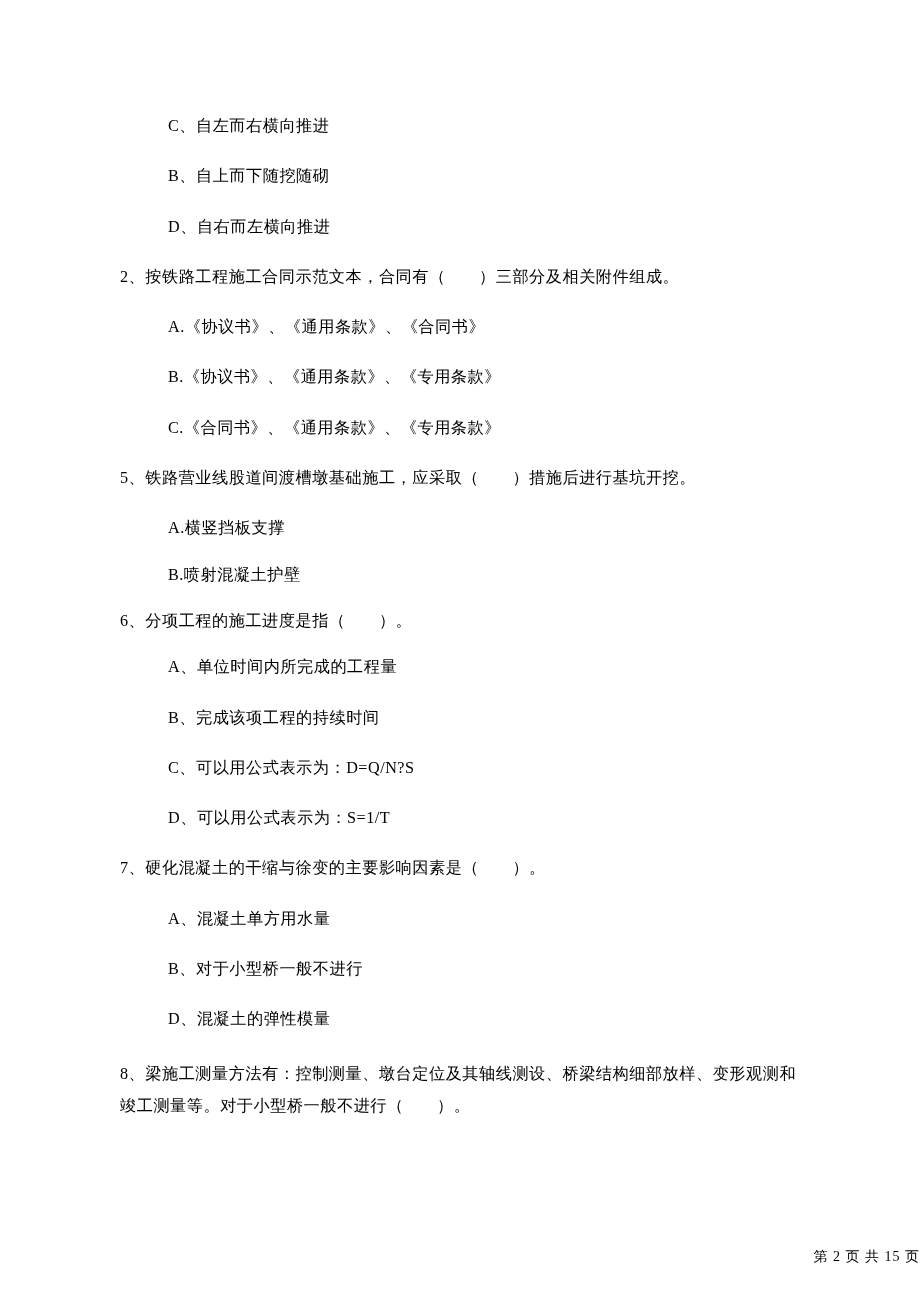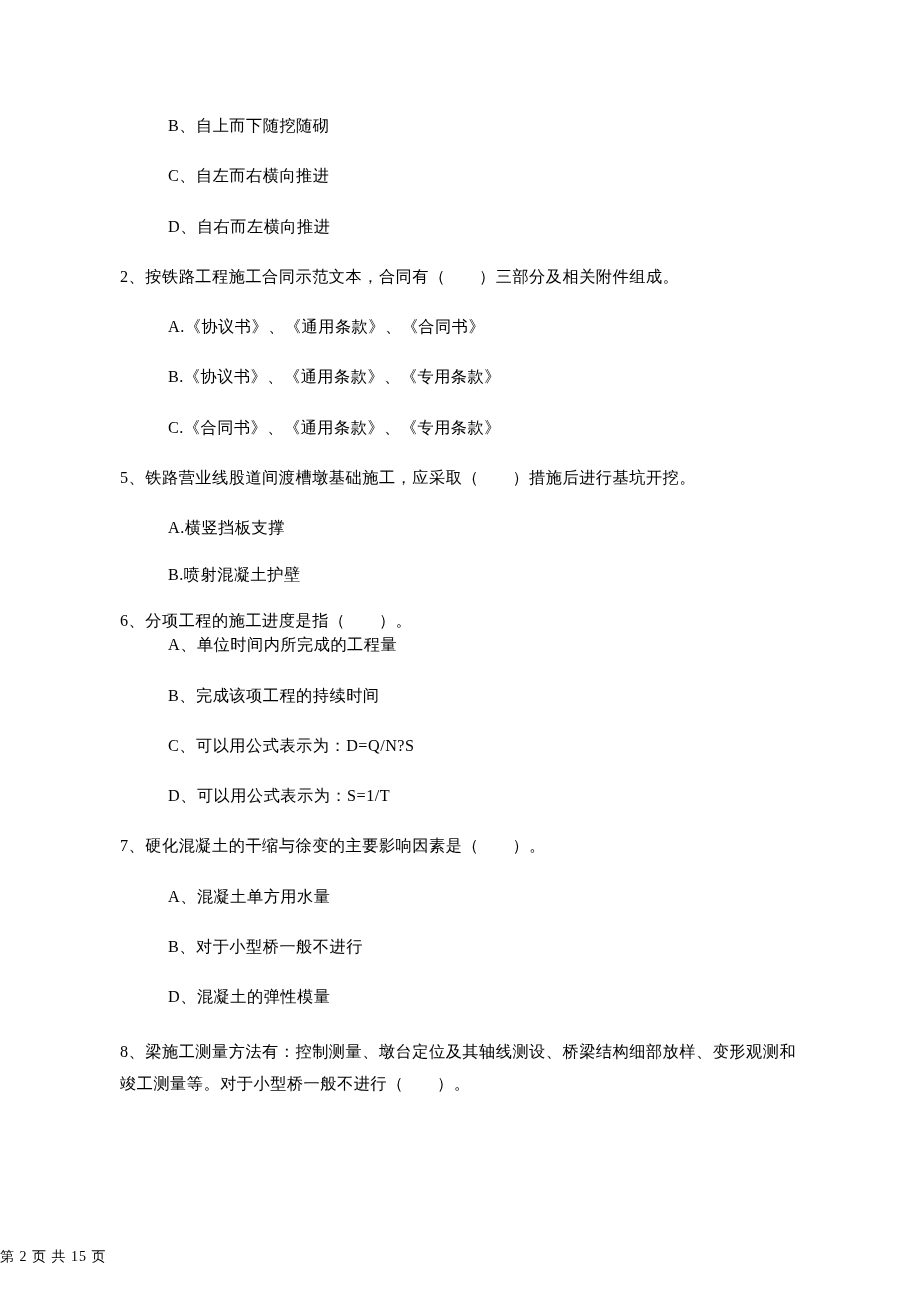--- a/index.html
+++ b/index.html
@@ -19,46 +19,47 @@
     .option {
       margin-left: 48px;
       margin-bottom: 26px;
       letter-spacing: 0.5px;
     }
     .question {
       margin-bottom: 26px;
       letter-spacing: 0.5px;
     }
     .question-tight {
+      margin-bottom: 22px;
       letter-spacing: 0.5px;
     }
     .option-tight {
       margin-left: 48px;
       margin-bottom: 22px;
       letter-spacing: 0.5px;
     }
     .multiline {
       line-height: 2.0;
     }
     .footer {
       position: absolute;
       bottom: 36px;
       width: 100%;
-      text-align: left;
+      text-align: right;
       font-size: 14px;
       letter-spacing: 1px;
     }
   </style>
 </head>
 <body>
 
 <div class="content">
 
+  <div class="option">C、自左而右横向推进</div>
   <div class="option">B、自上而下随挖随砌</div>
-  <div class="option">C、自左而右横向推进</div>
   <div class="option">D、自右而左横向推进</div>
 
   <div class="question">2、按铁路工程施工合同示范文本，合同有（　　）三部分及相关附件组成。</div>
   <div class="option">A.《协议书》、《通用条款》、《合同书》</div>
   <div class="option">B.《协议书》、《通用条款》、《专用条款》</div>
   <div class="option">C.《合同书》、《通用条款》、《专用条款》</div>
 
   <div class="question">5、铁路营业线股道间渡槽墩基础施工，应采取（　　）措施后进行基坑开挖。</div>
   <div class="option-tight">A.横竖挡板支撑</div>
   <div class="option-tight">B.喷射混凝土护壁</div>

